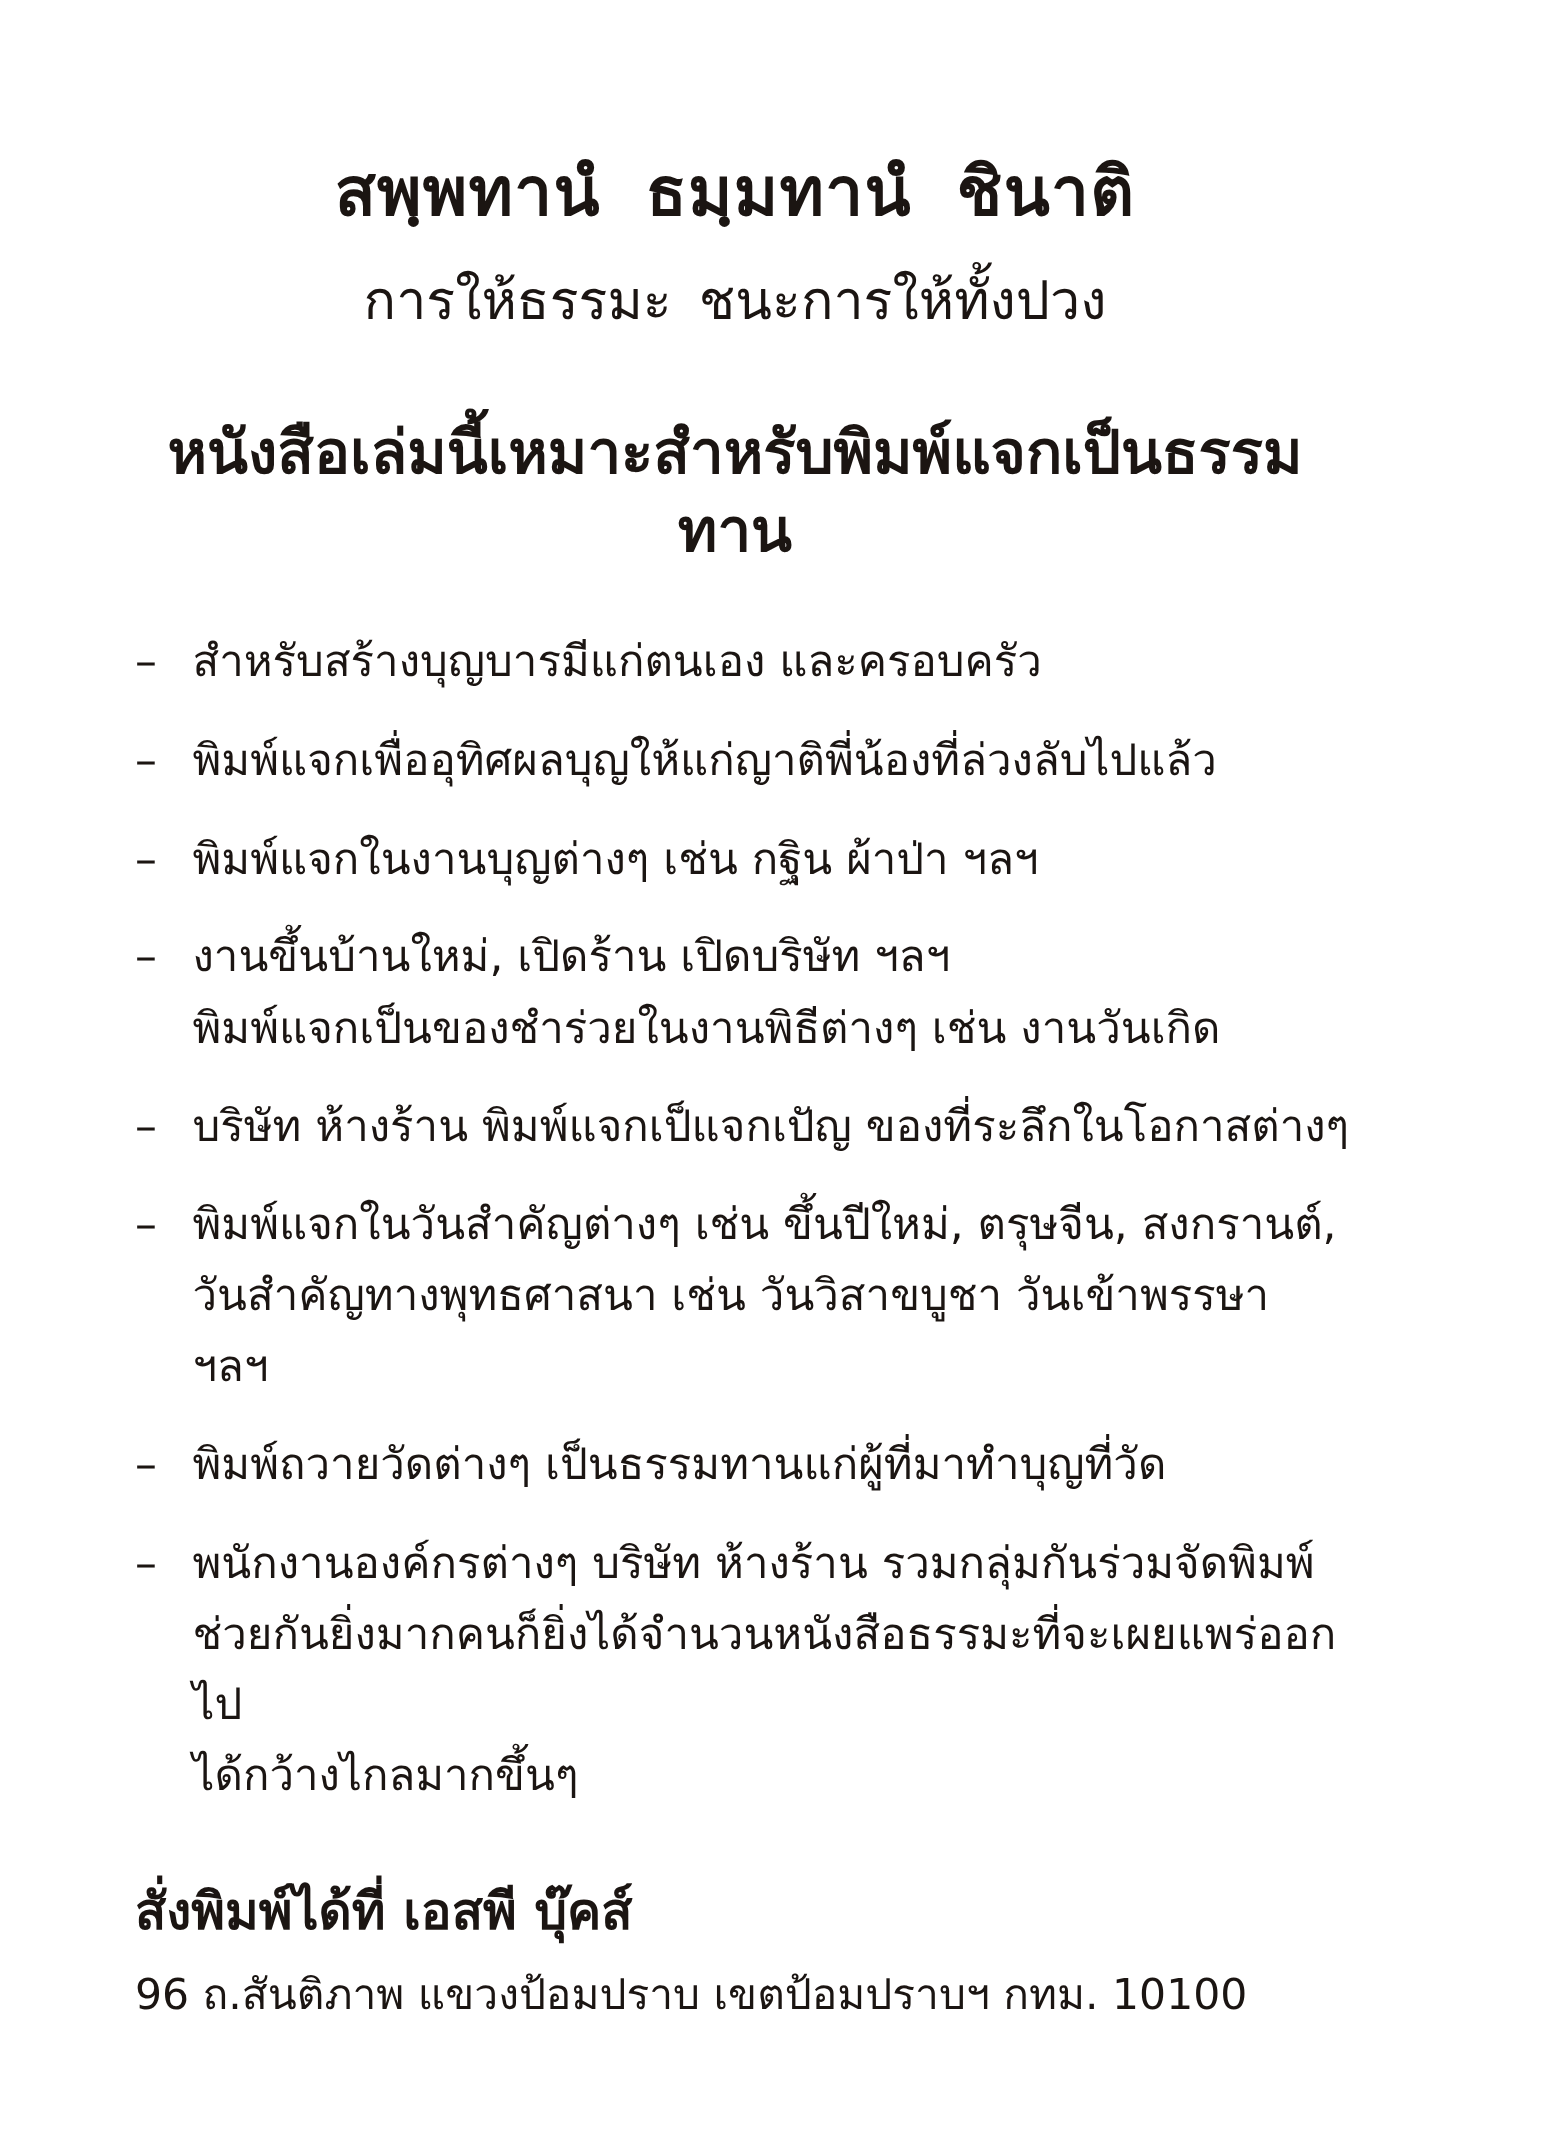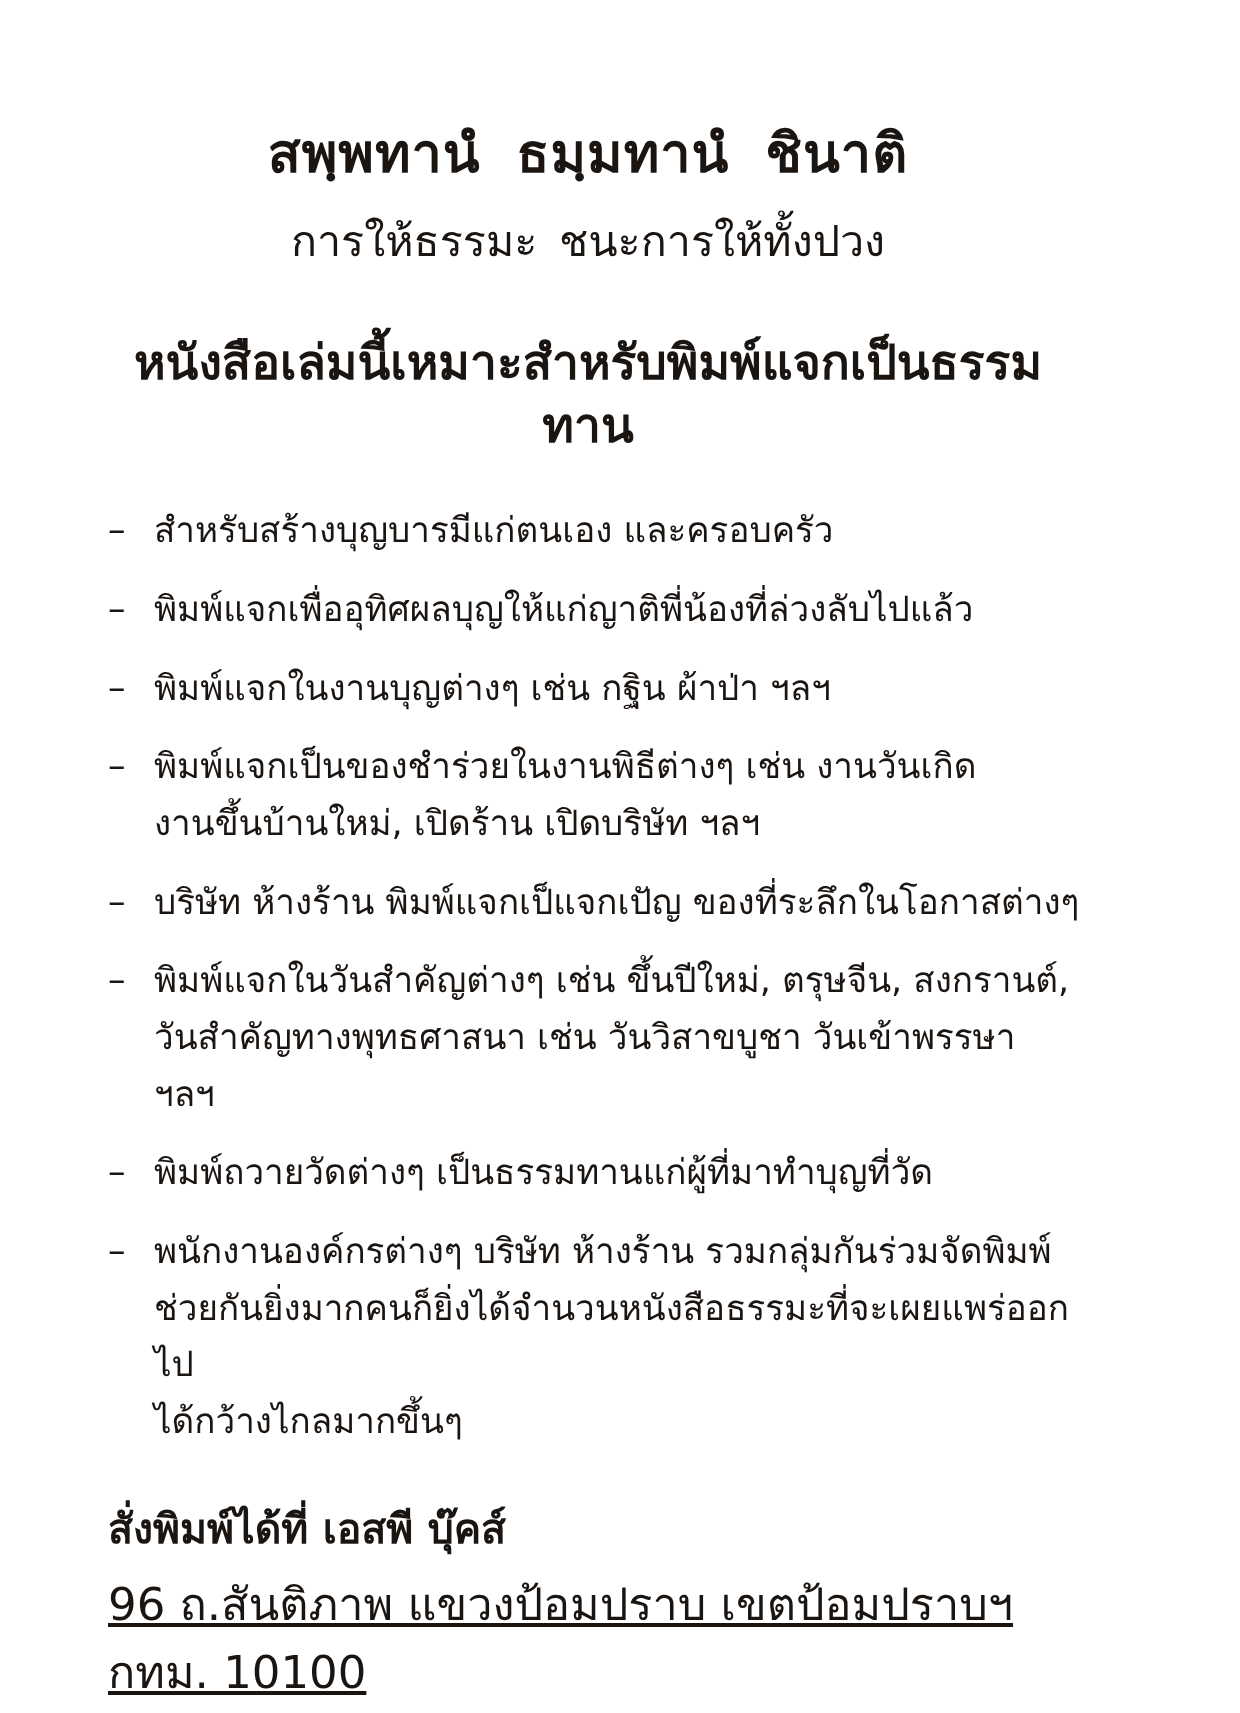--- a/index.html
+++ b/index.html
@@ -81,24 +81,23 @@
     margin-top: 52px;
     padding-left: 18px;
   }
   .contact-title {
     font-size: 41px;
     font-weight: bold;
     line-height: 1.35;
     margin: 0 0 14px 0;
   }
   .contact-line {
-    font-size: 45px;
+    font-size: 34px;
     line-height: 1.5;
     margin: 0 0 8px 0;
-    text-decoration: underline;
   }
 </style>
 </head>
 <body>
 
 <div class="page">
 
   <h1 class="pali-title">สพฺพทานํ  ธมฺมทานํ  ชินาติ</h1>
 
   <h2 class="pali-translation">การให้ธรรมะ ชนะการให้ทั้งปวง</h2>
@@ -124,22 +123,22 @@
     <li class="purpose-item">
       <span class="dash">–</span>
       <span class="text">
         <span class="line">พิมพ์แจกในงานบุญต่างๆ เช่น กฐิน ผ้าป่า ฯลฯ</span>
       </span>
     </li>
 
     <li class="purpose-item">
       <span class="dash">–</span>
       <span class="text">
+        <span class="line">งานขึ้นบ้านใหม่, เปิดร้าน เปิดบริษัท ฯลฯ</span>
         <span class="line">พิมพ์แจกเป็นของชำร่วยในงานพิธีต่างๆ เช่น งานวันเกิด</span>
-        <span class="line">งานขึ้นบ้านใหม่, เปิดร้าน เปิดบริษัท ฯลฯ</span>
       </span>
     </li>
 
     <li class="purpose-item">
       <span class="dash">–</span>
       <span class="text">
         <span class="line">บริษัท ห้างร้าน พิมพ์แจกเป็แจกเปัญ ของที่ระลึกในโอกาสต่างๆ</span>
       </span>
     </li>
 

